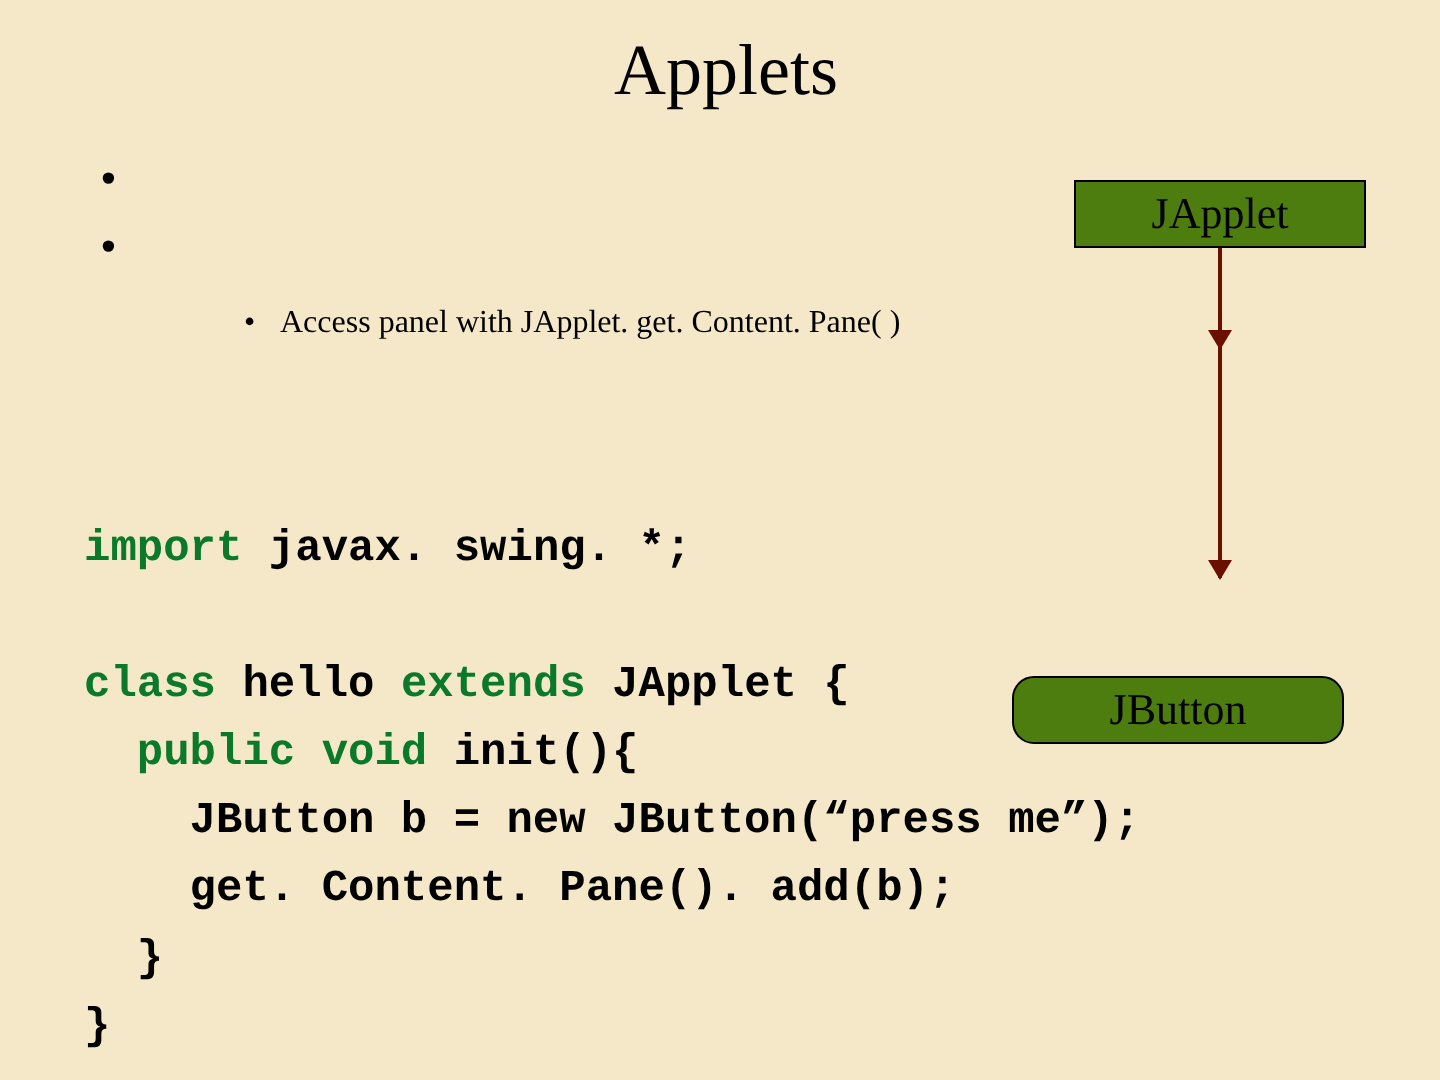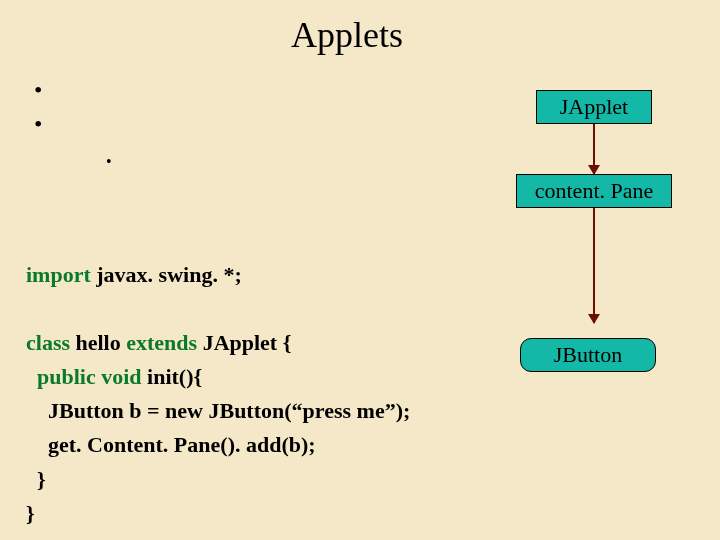--- a/index.html
+++ b/index.html
@@ -11,20 +11,21 @@
     font-family: "Times New Roman", Times, serif;
     color: #000;
     overflow: hidden;
     position: relative;
   }
   .slide {
     width: 694px;
     height: 540px;
     position: relative;
     box-sizing: border-box;
+    margin-left: 16px;
   }
   .title {
     text-align: center;
     font-size: 36px;
     font-weight: normal;
     padding-top: 14px;
     margin-bottom: 18px;
   }
   .bullets {
     margin-left: 34px;
@@ -50,24 +51,24 @@
     flex: 0 0 18px;
   }
   .diagram {
     position: absolute;
     right: 20px;
     top: 90px;
     width: 160px;
   }
   .box {
     border: 1px solid #000;
-    background: #14b8a6;
+    background: #4d7c0f;
     text-align: center;
     font-size: 22px;
-    padding: 3px 7px;
+    padding: 3px 22px;
     margin: 0 auto;
   }
   .arrow {
     width: 2px;
     background: #6b0f00;
     margin: 0 auto;
     position: relative;
   }
   .arrow::after {
     content: "";
@@ -77,21 +78,21 @@
     transform: translateX(-50%);
     width: 0; height: 0;
     border-left: 6px solid transparent;
     border-right: 6px solid transparent;
     border-top: 10px solid #6b0f00;
   }
   .code {
     position: absolute;
     left: 26px;
     top: 258px;
-    font-family: Liberation Serif, serif;
+    font-family: Liberation Mono, monospace;
     font-size: 22px;
     font-weight: bold;
     line-height: 1.55;
     white-space: pre;
   }
   .kw { color: #0a7a2a; }
   .box.jbutton {
     position: absolute;
     right: 38px;
     top: 338px;
@@ -109,27 +110,27 @@
 
   <div class="bullets">
     <div class="li1">
       <span class="dot">•</span>
     </div>
     <div class="li1">
       <span class="dot">•</span>
     </div>
     <div class="subbullet">
       <span class="dot">•</span>
+      <span>Access panel with JApplet. get. Content. Pane( )</span>
     </div>
   </div>
 
   <div class="diagram">
     <div class="box" style="width:100px">JApplet</div>
     <div class="arrow" style="height:50px"></div>
-    <div class="box" style="width:140px">content. Pane</div>
     <div class="arrow" style="height:115px"></div>
   </div>
   <div class="box jbutton">JButton</div>
 
   <div class="code"><span class="kw">import</span><span> javax. swing. *;</span>
 
 <span class="kw">class</span><span> hello </span><span class="kw">extends</span><span> JApplet {</span>
 <span class="kw">  public void</span><span> init(){</span>
 <span>    JButton b = new JButton(“press me”);</span>
 <span>    get. Content. Pane(). add(b);</span>

